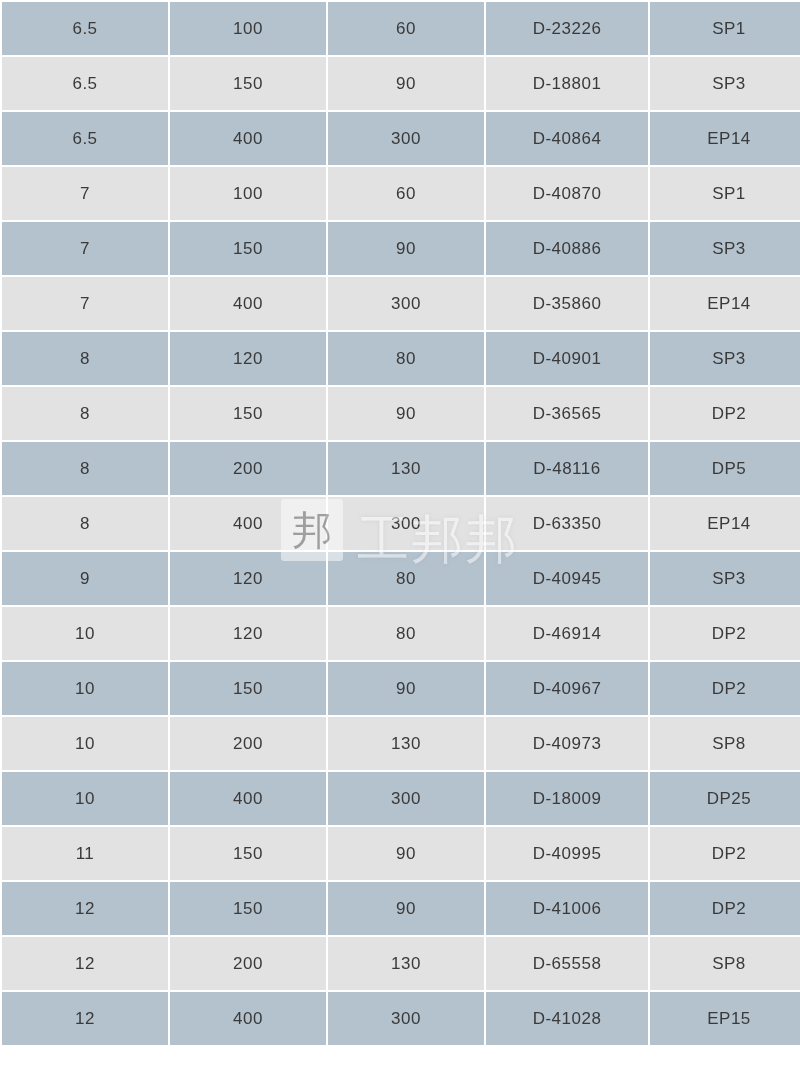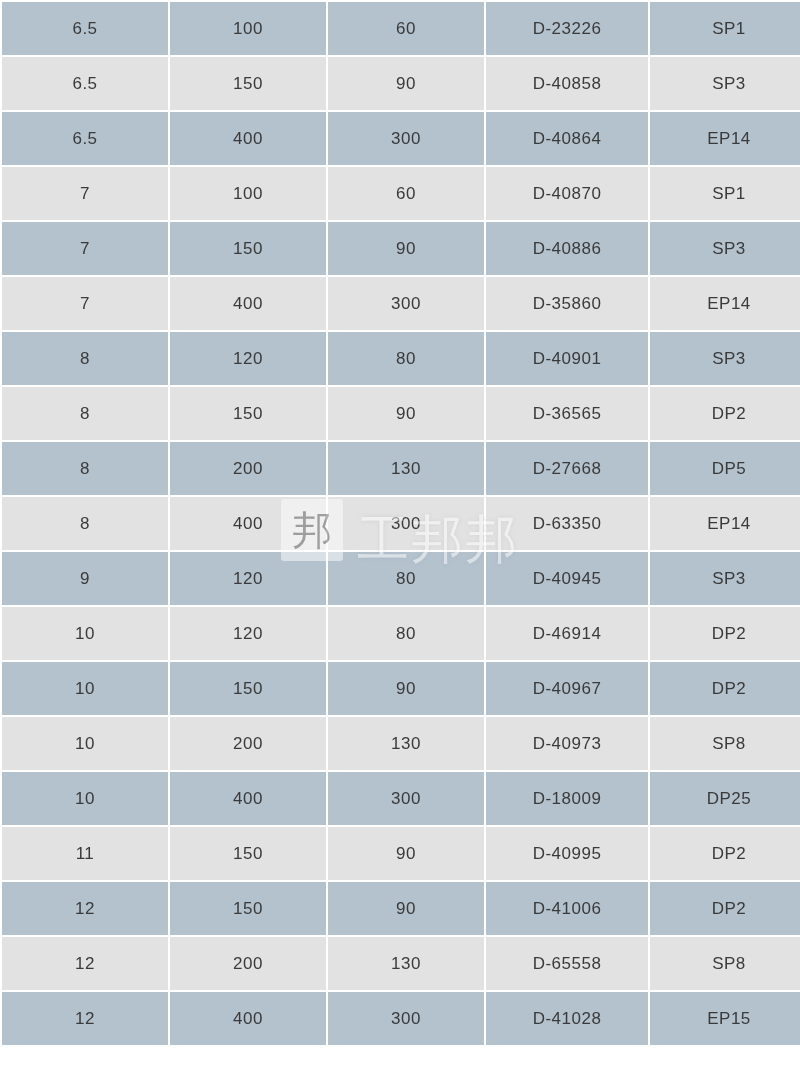--- a/index.html
+++ b/index.html
@@ -105,21 +105,21 @@
           <td>6.5</td>
           <td>100</td>
           <td>60</td>
           <td>D-23226</td>
           <td>SP1</td>
         </tr>
         <tr class="row-grey">
           <td>6.5</td>
           <td>150</td>
           <td>90</td>
-          <td>D-40858</td>
+          <td>D-18801</td>
           <td>SP3</td>
         </tr>
         <tr class="row-blue">
           <td>6.5</td>
           <td>400</td>
           <td>300</td>
           <td>D-40864</td>
           <td>EP14</td>
         </tr>
         <tr class="row-grey">
@@ -154,21 +154,21 @@
           <td>8</td>
           <td>150</td>
           <td>90</td>
           <td>D-36565</td>
           <td>DP2</td>
         </tr>
         <tr class="row-blue">
           <td>8</td>
           <td>200</td>
           <td>130</td>
-          <td>D-27668</td>
+          <td>D-48116</td>
           <td>DP5</td>
         </tr>
         <tr class="row-grey">
           <td>8</td>
           <td>400</td>
           <td>300</td>
           <td>D-63350</td>
           <td>EP14</td>
         </tr>
         <tr class="row-blue">

